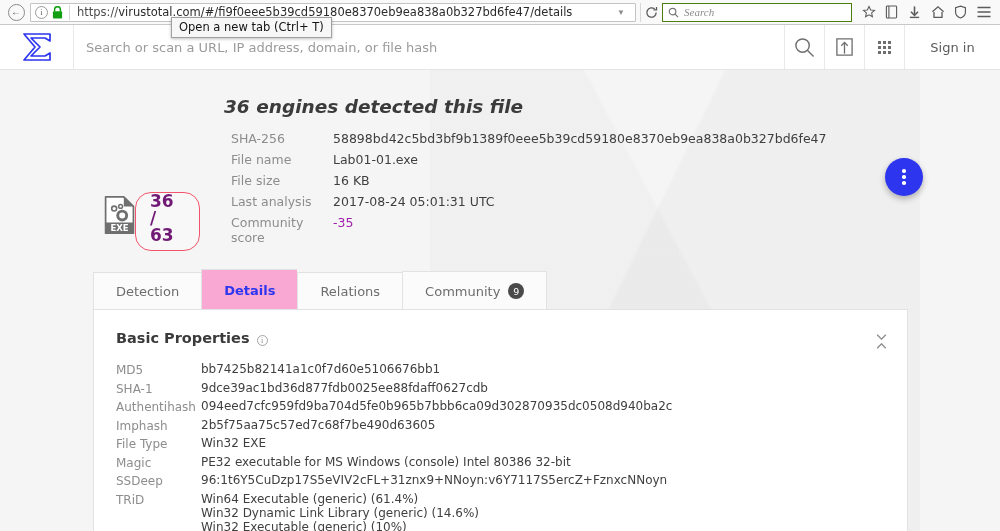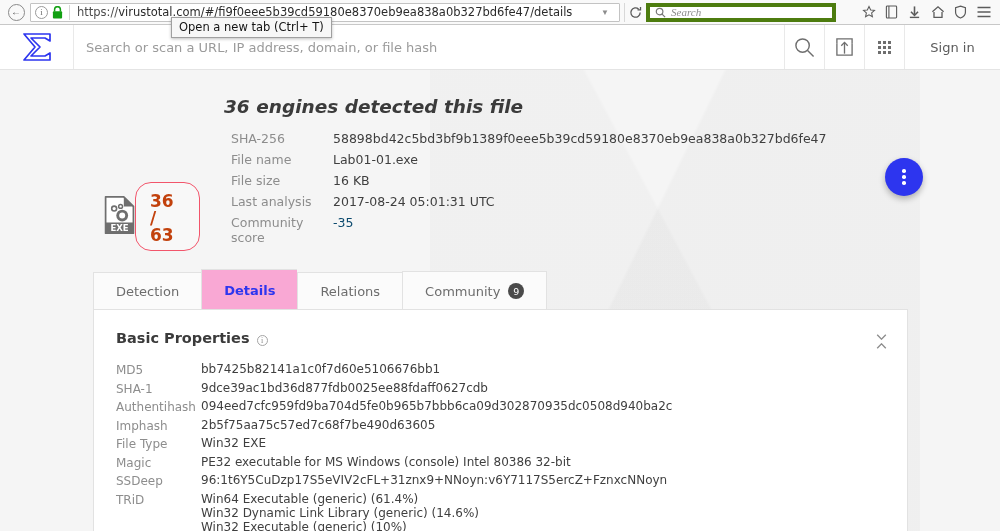--- a/index.html
+++ b/index.html
@@ -68,24 +68,24 @@
   .reload-btn {
     flex: 0 0 auto; width: 22px; height: 19px;
     display: flex; align-items: center; justify-content: center;
     color: #5a5a5a; font-size: 12px;
     border-left: 1px solid #d8d8d8;
   }
   .searchbar {
     flex: 0 0 190px;
     height: 19px;
     background: #fff;
-    border: 4px solid #4d7c0f;
+    border: 1px solid #4d7c0f;
     display: flex; align-items: center;
     padding: 0 5px;
-    margin-right: 22px;
+    margin-right: 6px;
   }
   .searchbar .ph {
     font-size: 11px; color: #8d8d8d;
     font-style: italic;
     font-family: "Liberation Serif", serif;
     margin-left: 5px;
   }
   .tb-icons { display: flex; align-items: center; gap: 2px; flex: 0 0 auto; }
   .tb-ic {
     width: 21px; height: 20px;
@@ -178,24 +178,24 @@
     padding: 22px 0 0 104px;
   }
   .file-icon-col {
     width: 96px;
     display: flex; flex-direction: row; align-items: flex-end;
   }
   .ratio-badge {
     margin-top: 4px;
     border: 1.6px solid #f2556b;
     border-radius: 16px;
-    color: #c2410c;
+    color: #701a75;
     font-size: 17px;
     font-weight: bold;
-    padding: 10px 14px 6px;
+    padding: 0 14px 6px;
     line-height: 1;
     background: rgba(255,255,255,.35);
     font-family: "DejaVu Sans", sans-serif;
   }
   .meta-col { padding-left: 24px; padding-top: 4px; }
   .detect-title {
     font-size: 18.5px;
     font-weight: bold;
     color: #3b3b3b;
     margin-bottom: 14px;
@@ -207,21 +207,21 @@
     width: 102px;
     font-size: 12.5px;
     color: #8d8d8d;
     font-family: "DejaVu Sans", sans-serif;
   }
   .meta-v {
     font-size: 12.5px;
     color: #3f3f3f;
     font-family: "DejaVu Sans", sans-serif;
   }
-  .meta-v.neg { color: #0c4a6e; text-align: center; }
+  .meta-v.neg { color: #a21caf; text-align: center; }
 
   .fab {
     position: absolute;
     right: 77px; top: 88px;
     width: 38px; height: 38px;
     border-radius: 50%;
     background: #2d35ef;
     box-shadow: 0 3px 6px rgba(0,0,0,.28);
     display: flex; flex-direction: column;
     align-items: center; justify-content: center;

